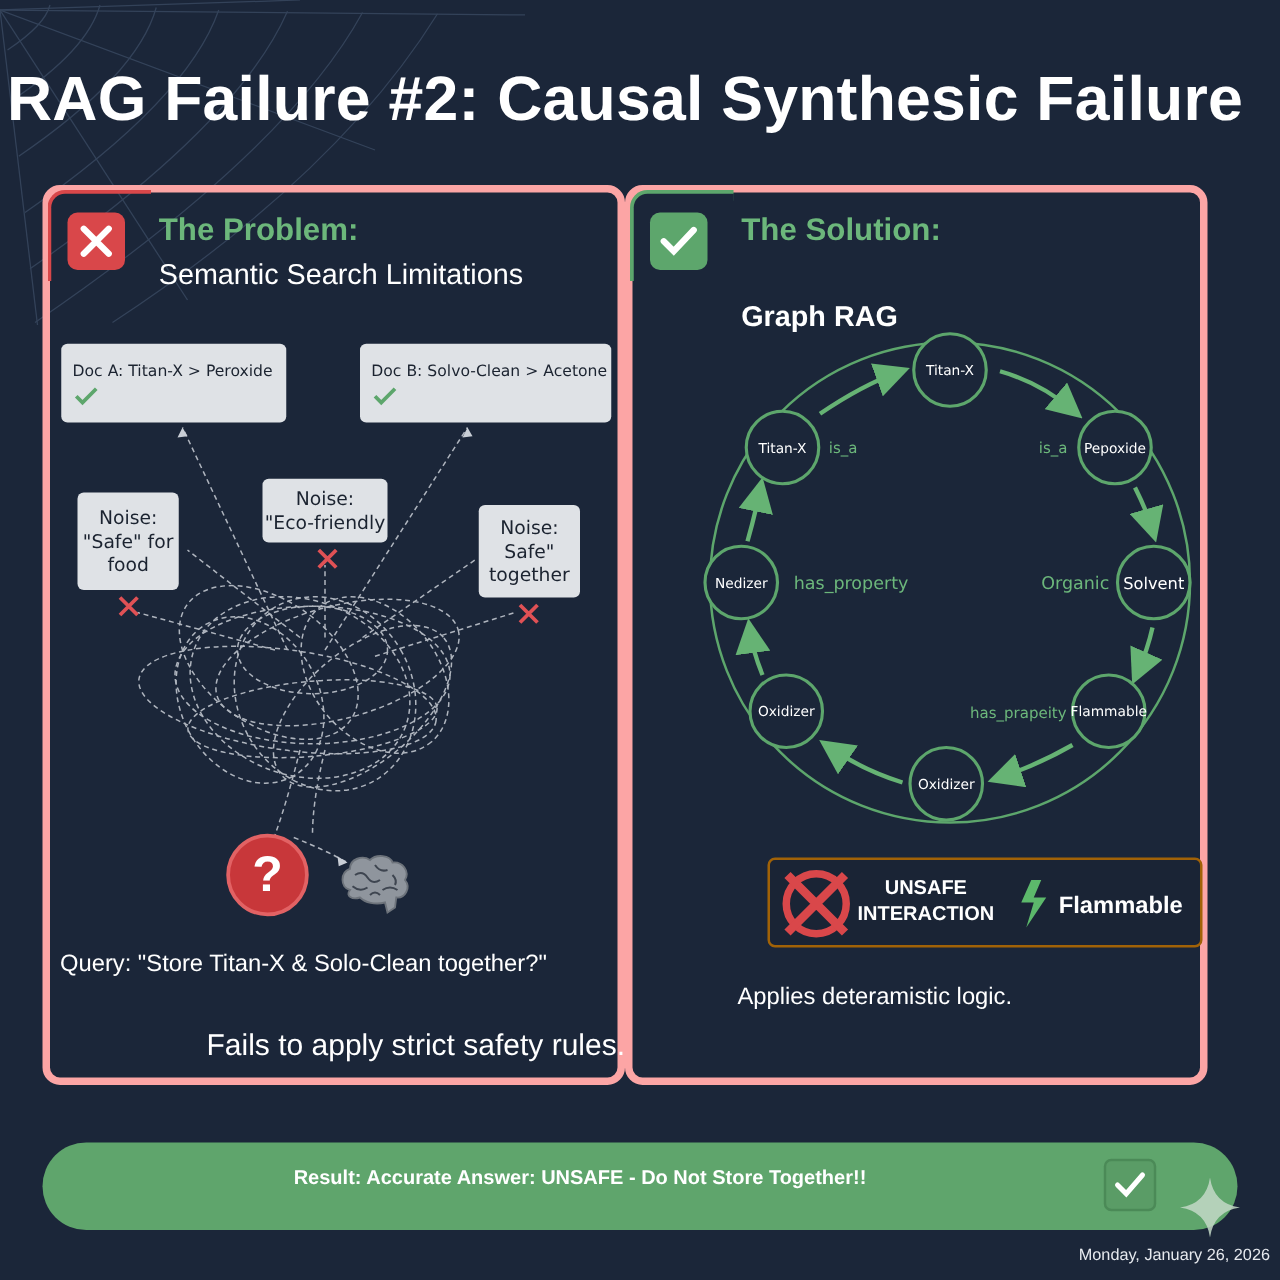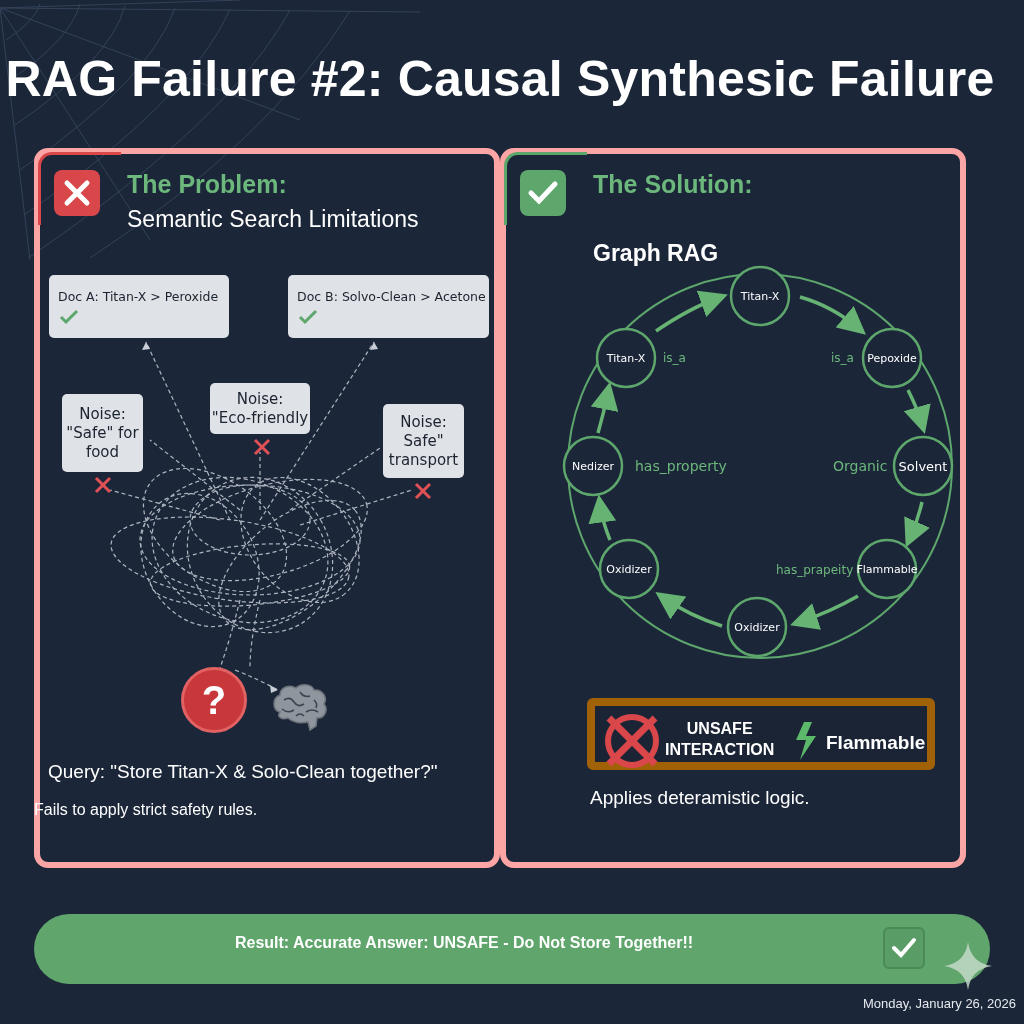--- a/index.html
+++ b/index.html
@@ -16,22 +16,22 @@
   .badge{position:absolute;left:14px;top:16px;width:46px;height:46px;border-radius:8px;display:flex;align-items:center;justify-content:center;}
   .badge.red{background:#d9474a;}
   .badge.green{background:#5da66c;}
   .head1{position:absolute;left:87px;top:16px;font-size:25px;font-weight:bold;color:#6cb77b;}
   .head2{position:absolute;left:87px;top:52px;font-size:23px;color:#fff;}
   .head2.bold{font-weight:bold;margin-top:34px;}
   .docbox{position:absolute;background:#dfe2e6;border-radius:5px;color:#1b2330;font-family:"DejaVu Sans",sans-serif;font-size:12.5px;box-sizing:border-box;padding:14px 0 0 9px;}
   .docbox .chk{position:absolute;left:10px;top:34px;}
   .noise{position:absolute;background:#dfe2e6;border-radius:5px;color:#1b2330;font-family:"DejaVu Sans",sans-serif;font-size:15px;text-align:center;line-height:19px;box-sizing:border-box;display:flex;align-items:center;justify-content:center;}
   .query{position:absolute;left:48px;top:761px;font-size:19px;color:#fff;}
-  .fails{position:absolute;left:34px;top:801px;width:466px;text-align:left;font-size:16px;color:#fff;}
-  .unsafe-box{position:absolute;left:587px;top:686px;width:348px;height:72px;border:8px solid #a16207;border-radius:6px;box-sizing:border-box;background:#1a2435;margin-top:12px;}
+  .fails{position:absolute;left:34px;top:823px;width:466px;text-align:right;font-size:24px;color:#fff;}
+  .unsafe-box{position:absolute;left:614px;top:686px;width:348px;height:72px;border:2px solid #a16207;border-radius:6px;box-sizing:border-box;background:#1a2435;}
   .unsafe-text{position:absolute;left:70px;top:12px;font-size:16px;font-weight:bold;text-align:center;line-height:21px;color:#fff;}
   .flam-text{position:absolute;left:231px;top:26px;font-size:19px;font-weight:bold;color:#fff;}
   .applies{position:absolute;left:590px;top:787px;font-size:19px;color:#fff;}
   .result{position:absolute;left:34px;top:914px;width:956px;height:70px;background:#5fa56c;border-radius:35px;}
   .result-text{position:absolute;left:0;top:20px;width:860px;text-align:center;font-size:16px;font-weight:bold;color:#fff;}
   .result-chk{position:absolute;left:849px;top:13px;width:38px;height:38px;border:2px solid #4b8a57;border-radius:6px;background:#5a9c66;display:flex;align-items:center;justify-content:center;}
   .date{position:absolute;right:8px;top:996px;font-size:13px;color:#e6e9ee;}
   .sparkle{position:absolute;left:942px;top:940px;}
   svg text{font-family:"DejaVu Sans",sans-serif;}
 </style>
@@ -125,21 +125,21 @@
 <div class="noise" style="left:210px;top:383px;width:100px;height:51px;">
   <div>
     <div>Noise:</div>
     <div>"Eco-friendly</div>
   </div>
 </div>
 <div class="noise" style="left:383px;top:404px;width:81px;height:74px;">
   <div>
     <div>Noise:</div>
     <div>Safe"</div>
-    <div>transport</div>
+    <div>together</div>
   </div>
 </div>
 
 <svg class="abs" style="left:94px;top:476px;" width="18" height="18">
     <path d="M2 2 L16 16 M16 2 L2 16" stroke="#e05155" stroke-width="3"></path>
   </svg>
 <svg class="abs" style="left:253px;top:438px;" width="18" height="18">
     <path d="M2 2 L16 16 M16 2 L2 16" stroke="#e05155" stroke-width="3"></path>
   </svg>
 <svg class="abs" style="left:414px;top:482px;" width="18" height="18">

